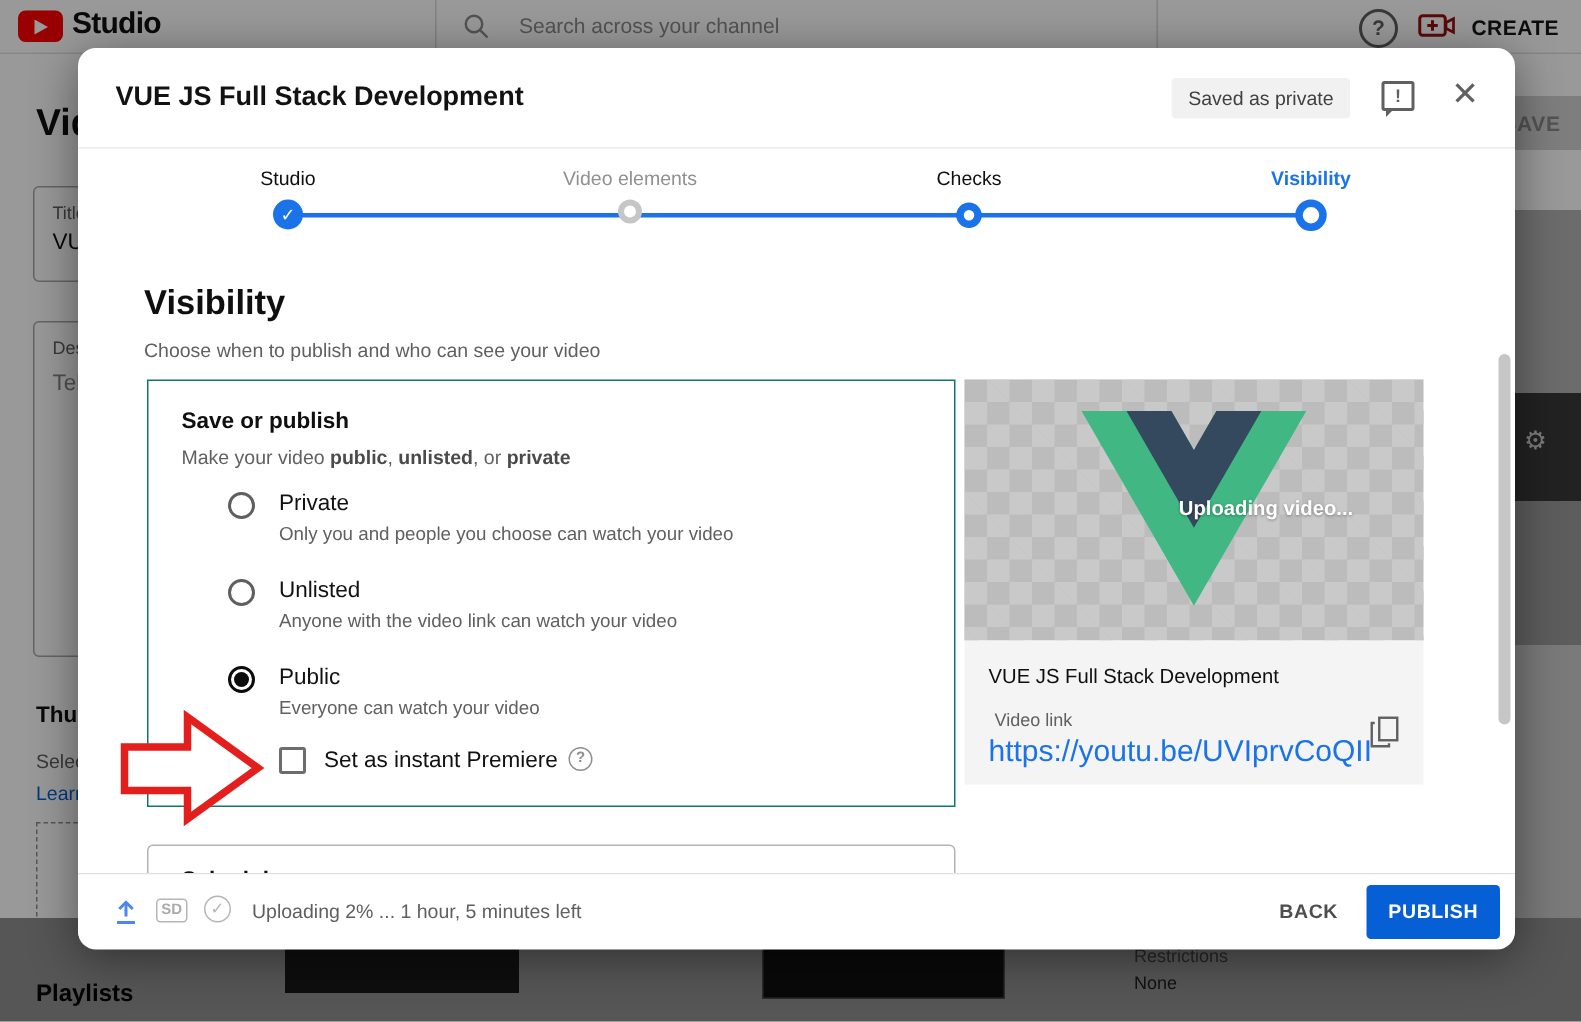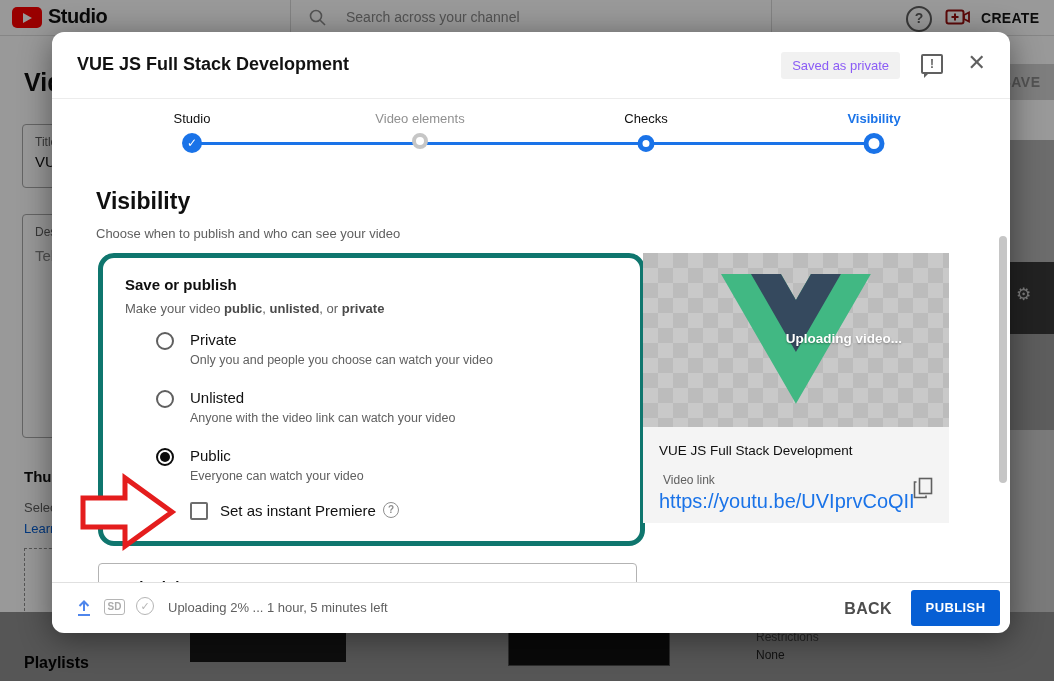--- a/index.html
+++ b/index.html
@@ -48,38 +48,38 @@
   #strip2 span{position:absolute;left:8px;top:22px;}
   #strip3{top:334px;height:96px;background:#9b9b9b;}
   #strip4{top:430px;height:182px;background:#cbcbcb;}
   
   #scrim{left:0;top:0;width:1054px;height:681px;background:rgba(0,0,0,0.40);z-index:5;}
   
   #dlg{left:52px;top:32px;width:958px;height:600px;background:#fff;border-radius:12px;
        box-shadow:0 6px 32px rgba(0,0,0,.45);z-index:10;}
   #dlg-header{left:0;top:0;width:958px;height:66px;border-bottom:1px solid #ececec;}
   #dlg-title{left:25px;top:22px;font-size:18px;font-weight:700;color:#121212;}
-  #dlg-badge{right:110px;top:20px;background:#f1f1f1;color:#8b5cf6;font-size:13px;padding:6px 11px;border-radius:3px;}
+  #dlg-badge{right:110px;top:20px;background:#f1f1f1;color:#404040;font-size:13px;padding:6px 11px;border-radius:3px;}
   #fb-btn{right:67px;top:22px;width:18px;height:16px;border:2px solid #606060;border-radius:2px;}
   #fb-btn .bang{position:absolute;left:0;top:0;width:100%;text-align:center;font-size:12px;font-weight:700;color:#606060;line-height:16px;}
   #fb-btn .tail{position:absolute;left:1px;top:16px;width:0;height:0;border-left:6px solid #606060;border-bottom:6px solid transparent;}
   #close-btn{right:24px;top:18px;font-size:22px;color:#606060;line-height:26px;}
   
   .step-label{top:79px;font-size:13px;transform:translateX(-50%);white-space:nowrap;}
   #track{left:140px;top:110px;width:682px;height:3px;background:#1a73e8;}
   .node{top:101px;border-radius:50%;background:#fff;transform:translateX(-50%);}
   #node-0{width:20px;height:20px;background:#1a73e8;color:#fff;font-size:12px;text-align:center;line-height:20px;}
   #node-1{width:8px;height:8px;border:4px solid #c6c6c6;}
   #node-2{width:7px;height:7px;border:5px solid #1a73e8;top:103px;}
   #node-3{width:11px;height:11px;border:5px solid #1a73e8;top:101px;}
   
   #dlg-content{left:0;top:66px;width:958px;height:484px;overflow:hidden;}
   #vis-h{left:44px;top:90px;font-size:23px;font-weight:700;color:#0f0f0f;}
   #vis-sub{left:44px;top:128px;font-size:13px;color:#606060;}
-  #save-box{left:46px;top:155px;width:537px;height:283px;border:5px solid #0f766e;border-radius:16px;}
+  #save-box{left:46px;top:155px;width:537px;height:283px;border:1px solid #0f766e;border-radius:0;}
   #sp-title{left:22px;top:18px;font-size:15px;font-weight:700;color:#0f0f0f;}
   #sp-sub{left:22px;top:43px;font-size:13px;color:#606060;}
   #sp-sub b{color:#4a4a4a;}
   .radio-row{left:0;width:537px;height:56px;}
   .radio-circle{position:absolute;left:53px;top:2px;width:14px;height:14px;border:2px solid #5f5f5f;border-radius:50%;}
   .radio-row.selected .radio-circle{border-color:#0c0c0c;}
   .radio-row.selected .radio-circle::after{content:"";position:absolute;left:2px;top:2px;width:10px;height:10px;border-radius:50%;background:#0c0c0c;}
   .radio-label{position:absolute;left:87px;top:1px;font-size:15px;color:#111;}
   .radio-desc{position:absolute;left:87px;top:23px;font-size:12.5px;color:#606060;white-space:nowrap;}
   #row-private{top:72px;} #row-unlisted{top:130px;} #row-public{top:188px;}
@@ -107,21 +107,21 @@
   #dlg-scroll{left:947px;top:138px;width:8px;height:247px;background:#c6c6c6;border-radius:4px;}
   
   #dlg-footer{left:0;top:550px;width:958px;height:50px;background:#fff;border-top:1px solid #e0e0e0;
               border-radius:0 0 12px 12px;}
   #up-icon{position:absolute;left:22px;top:15px;}
   #sd-badge{position:absolute;left:52px;top:16px;width:19px;height:14px;border:1.5px solid #b5b5b5;border-radius:3px;
             color:#ababab;font-size:10px;font-weight:700;text-align:center;line-height:14px;}
   #chk-icon{position:absolute;left:84px;top:14px;width:16px;height:16px;border:1.5px solid #b5b5b5;border-radius:50%;
             color:#b5b5b5;font-size:11px;text-align:center;line-height:16px;}
   #ft-status{position:absolute;left:116px;top:17px;font-size:13px;color:#606060;}
-  #back-btn{position:absolute;right:118px;top:17px;font-size:16px;font-weight:700;color:#4d4d4d;letter-spacing:.4px;}
+  #back-btn{position:absolute;right:118px;top:17px;font-size:13px;font-weight:700;color:#4d4d4d;letter-spacing:.4px;}
   #publish-btn{position:absolute;right:10px;top:7px;width:89px;height:36px;background:#065fd4;color:#fff;
                font-size:13px;font-weight:700;text-align:center;line-height:36px;letter-spacing:.4px;border-radius:3px;}
   
   #arrow{left:78px;top:470px;z-index:30;}
 </style>
 </head>
 <body>
 
 <div id="bg-page" class="abs">
 

